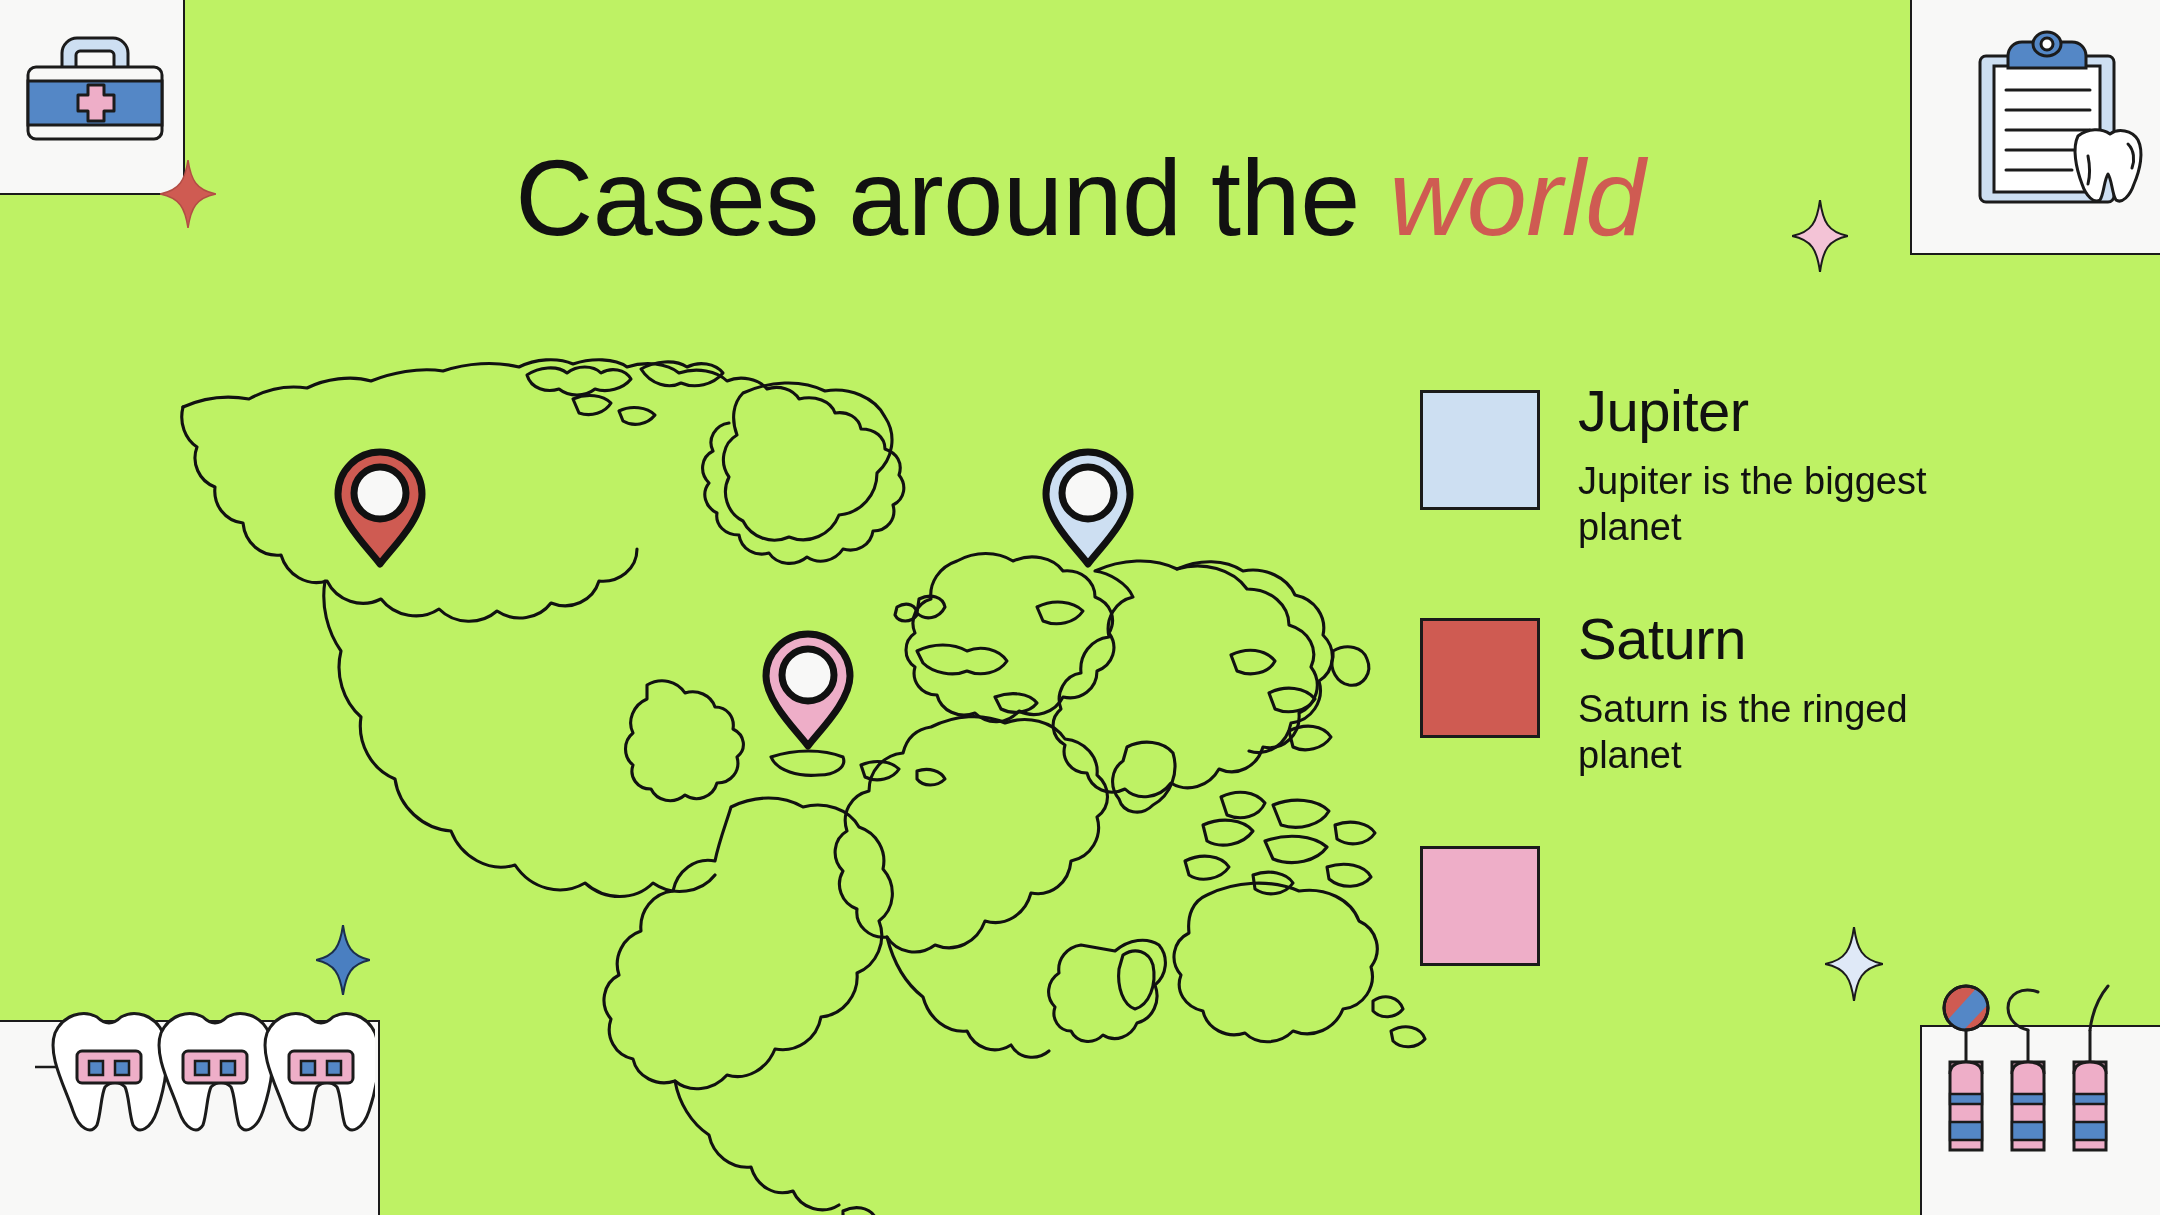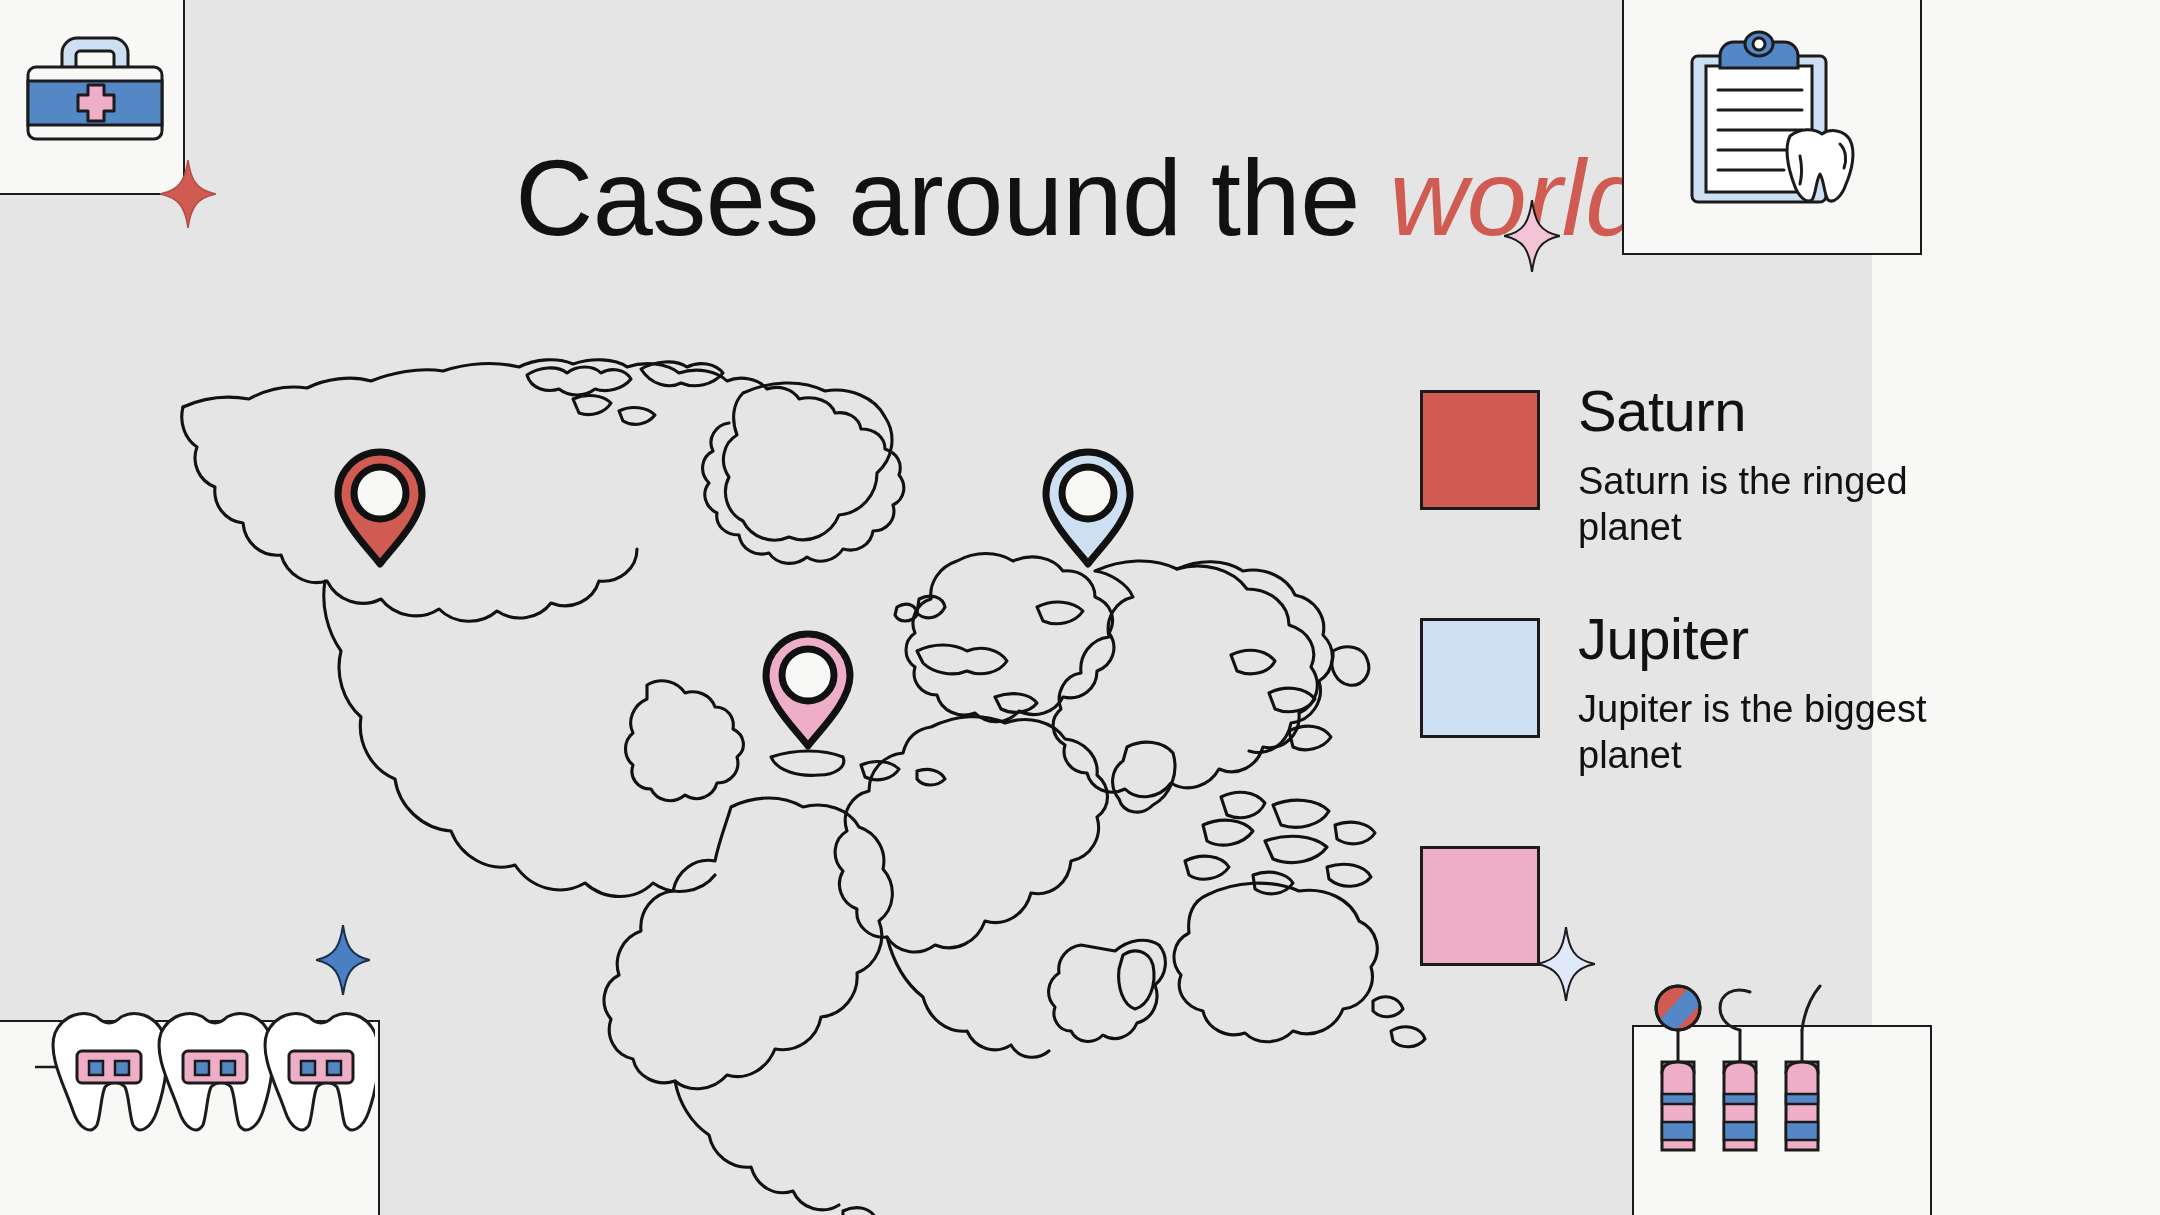--- a/index.html
+++ b/index.html
@@ -7,22 +7,22 @@
 
   html, body {
     width:2160px; height:1215px;
     background:#f8f8f7;
     font-family:"Liberation Sans", sans-serif;
     overflow:hidden;
   }
 
   .slide {
     position:relative;
-    width:1872px; height:1215px;
-    background:#e5e5e5;
+    width:2160px; height:1215px;
+    background:#bef264;
   }
 
   
   .title {
     position:absolute;
     top:140px; left:0; width:2160px;
     text-align:center;
     font-size:108px;
     line-height:1.08;
     font-weight:400;
@@ -294,32 +294,32 @@
   <div class="pin" id="pin-asia">
     <svg viewBox="0 0 96 120">
       <path class="pin-body" style="fill:#cddff2" d="M48 4 C25 4 6 23 6 46 C6 72 38 102 48 116 C58 102 90 72 90 46 C90 23 71 4 48 4 Z"></path>
       <circle class="pin-hole" cx="48" cy="45" r="26"></circle>
     </svg>
   </div>
 
   <div class="legend">
 
     <div class="legend-item">
+      <div class="legend-swatch" style="background:#cddff2"></div>
+      <div class="legend-text">
+        <div class="legend-title">Jupiter</div>
+        <div class="legend-desc">Jupiter is the biggest planet</div>
+      </div>
+    </div>
+
+    <div class="legend-item">
       <div class="legend-swatch" style="background:#cf5b52"></div>
       <div class="legend-text">
         <div class="legend-title">Saturn</div>
         <div class="legend-desc">Saturn is the ringed planet</div>
-      </div>
-    </div>
-
-    <div class="legend-item">
-      <div class="legend-swatch" style="background:#cddff2"></div>
-      <div class="legend-text">
-        <div class="legend-title">Jupiter</div>
-        <div class="legend-desc">Jupiter is the biggest planet</div>
       </div>
     </div>
 
     <div class="legend-item">
       <div class="legend-swatch" style="background:#eeaec8"></div>
       <div class="legend-text">
       </div>
     </div>
 
   </div>

